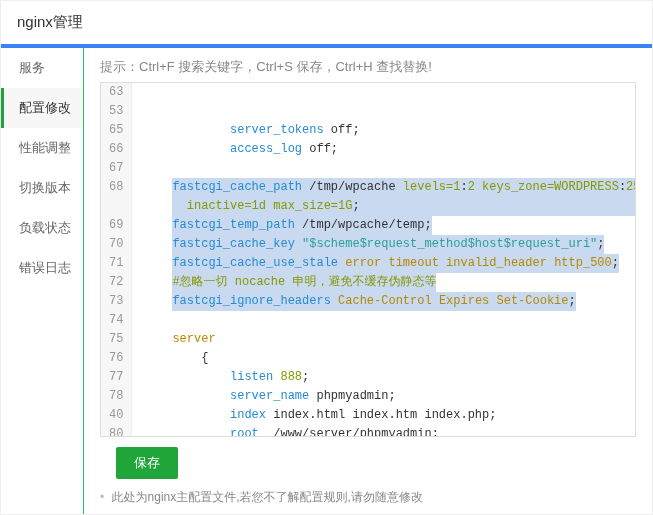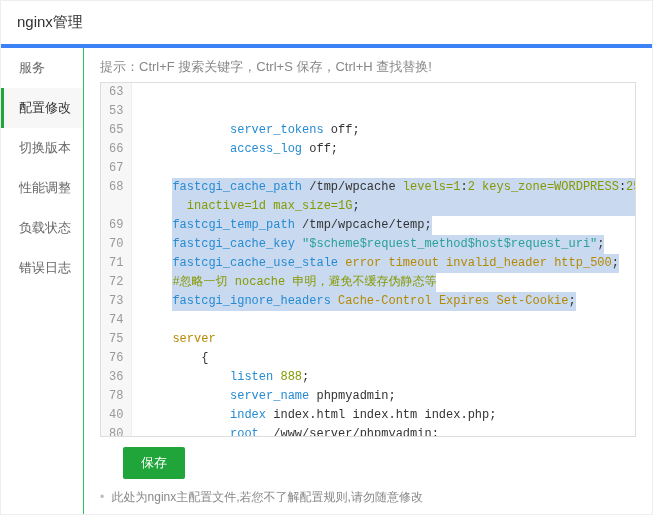--- a/index.html
+++ b/index.html
@@ -19,36 +19,36 @@
   .ln { height: 19px; }
   .cl { height: 19px; white-space: pre; }
   .kw { color: #268bd2; }
   .kw2 { color: #b58900; }
   .str { color: #2aa198; }
   .op  { color: #859900; }
   .off { color: #333; }
   .comment { color: #859900; }
   .sel { background: #c8d9f0; }
   .sel-inline { background: #c8d9f0; display: inline-block; }
-  .actions { padding: 10px 0 6px 16px; margin-left: 7px; }
+  .actions { padding: 10px 0 6px 16px; }
   .btn-save { background: #20a53a; color: #fff; border: none; padding: 7px 18px; font-size: 13px; border-radius: 2px; cursor: pointer; }
   .foot { color: #888; font-size: 12px; padding-top: 4px; }
   .foot::before { content: "• "; color: #bbb; margin-right: 4px; }
 </style>
 </head>
 <body>
 
 <div class="layout">
   <div class="titlebar">nginx管理</div>
   <div class="body">
     <div class="sidebar" id="sidebar">
         <div class="side-item">服务</div>
         <div class="side-item active">配置修改</div>
+        <div class="side-item">性能调整</div>
         <div class="side-item">切换版本</div>
-        <div class="side-item">性能调整</div>
         <div class="side-item">负载状态</div>
         <div class="side-item">错误日志</div>
       </div>
     <div class="main">
       <div class="hint">提示：Ctrl+F 搜索关键字，Ctrl+S 保存，Ctrl+H 查找替换!</div>
       <div class="editor-wrap">
         <div class="editor">
           <div class="gutter" id="gutter">
               <div class="ln">63</div>
               <div class="ln">53</div>
@@ -58,21 +58,21 @@
               <div class="ln">68</div>
               <div class="ln"></div>
               <div class="ln">69</div>
               <div class="ln">70</div>
               <div class="ln">71</div>
               <div class="ln">72</div>
               <div class="ln">73</div>
               <div class="ln">74</div>
               <div class="ln">75</div>
               <div class="ln">76</div>
-              <div class="ln">36</div>
+              <div class="ln">77</div>
               <div class="ln">78</div>
               <div class="ln">40</div>
               <div class="ln">80</div>
             </div>
           <div class="code" id="code"><div class="cl "></div><div class="cl "></div><div class="cl ">        <span class="kw">server_tokens</span> <span class="off">off</span>;</div><div class="cl ">        <span class="kw">access_log</span> <span class="off">off</span>;</div><div class="cl "></div><div class="cl sel"><span class="kw">fastcgi_cache_path</span> /tmp/wpcache <span class="op">levels=1</span>:<span class="op">2</span> <span class="op">keys_zone=WORDPRESS</span>:<span class="op">250m</span></div><div class="cl sel">  <span class="op">inactive=1d</span> <span class="op">max_size=1G</span>;</div><div class="cl "><span class="sel-inline"><span class="kw">fastcgi_temp_path</span> /tmp/wpcache/temp;</span></div><div class="cl "><span class="sel-inline"><span class="kw">fastcgi_cache_key</span> <span class="str">"$scheme$request_method$host$request_uri"</span>;</span></div><div class="cl "><span class="sel-inline"><span class="kw">fastcgi_cache_use_stale</span> <span class="kw2">error</span> <span class="kw2">timeout</span> <span class="kw2">invalid_header</span> <span class="kw2">http_500</span>;</span></div><div class="cl "><span class="sel-inline"><span class="comment">#忽略一切 nocache 申明，避免不缓存伪静态等</span></span></div><div class="cl "><span class="sel-inline"><span class="kw">fastcgi_ignore_headers</span> <span class="kw2">Cache-Control</span> <span class="kw2">Expires</span> <span class="kw2">Set-Cookie</span>;</span></div><div class="cl "></div><div class="cl "><span class="kw2">server</span></div><div class="cl ">    {</div><div class="cl ">        <span class="kw">listen</span> <span class="op">888</span>;</div><div class="cl ">        <span class="kw">server_name</span> phpmyadmin;</div><div class="cl ">        <span class="kw">index</span> index.html index.htm index.php;</div><div class="cl ">        <span class="kw">root</span>  /www/server/phpmyadmin;</div></div>
         </div>
       </div>
       <div class="actions">
         <button class="btn-save">保存</button>
       </div>

